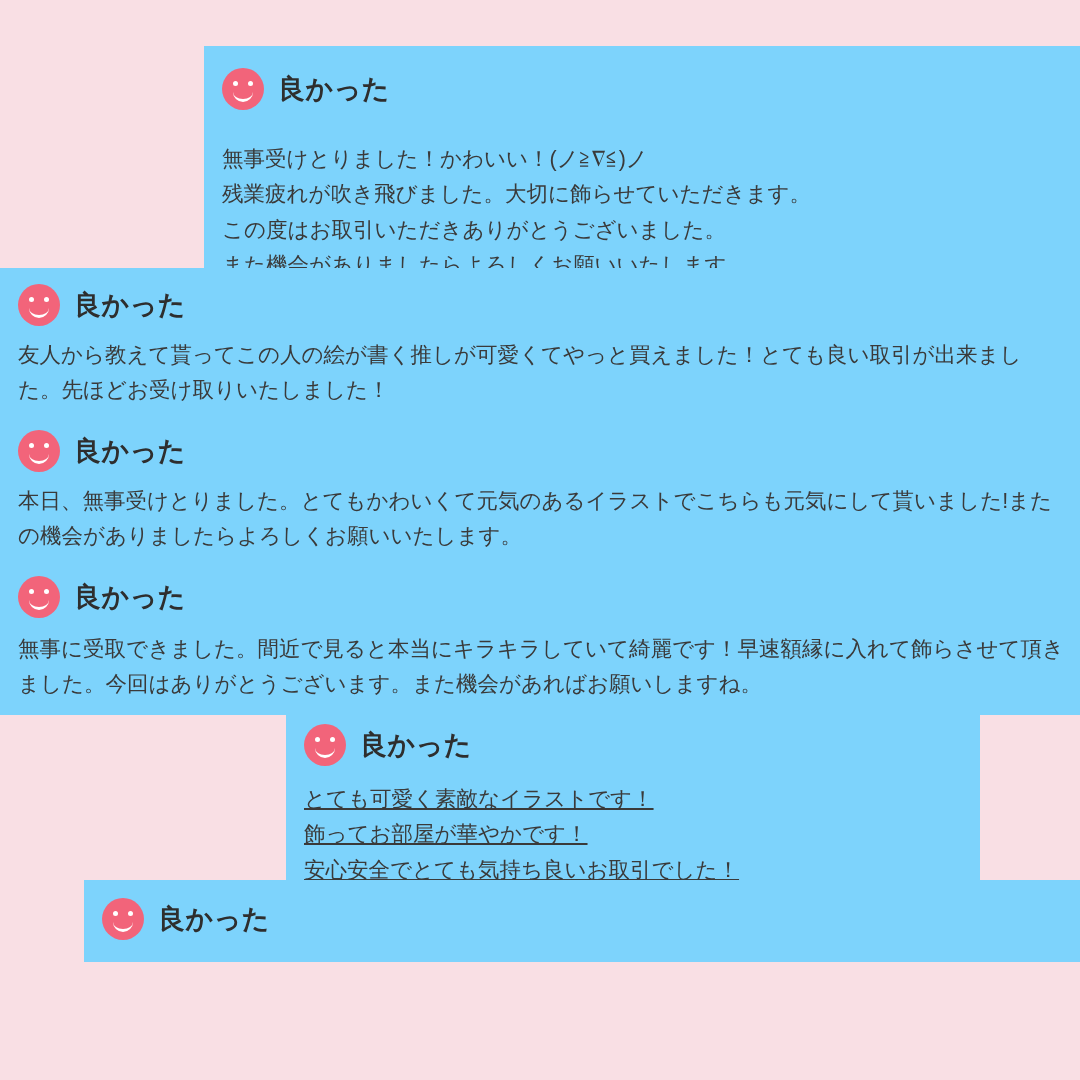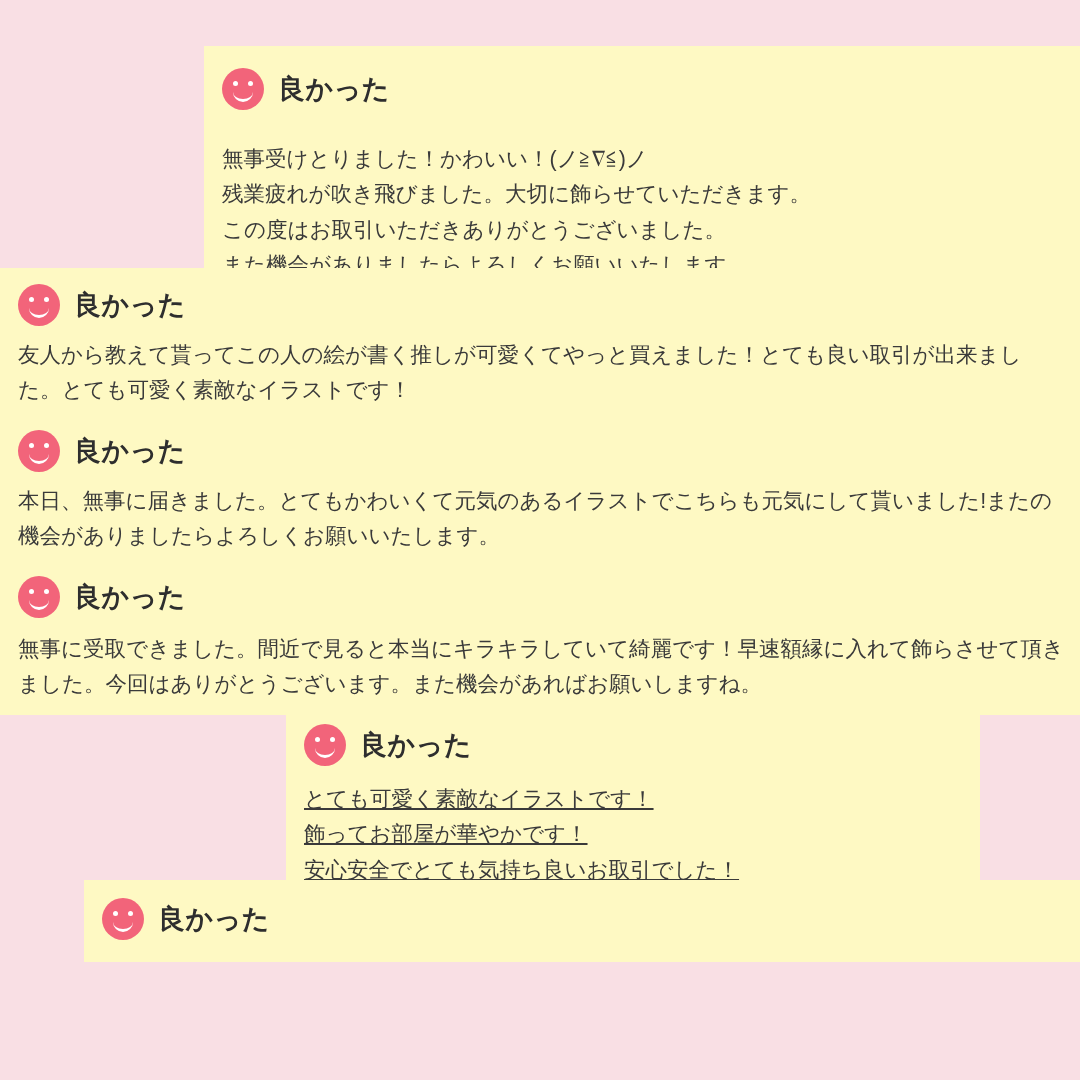--- a/index.html
+++ b/index.html
@@ -14,21 +14,21 @@
     overflow: hidden;
     position: relative;
   }
   .canvas {
     position: relative;
     width: 1080px;
     height: 1080px;
   }
   .review {
     position: absolute;
-    background: #fef9c3;
+    background: #7dd3fc;
     box-sizing: border-box;
   }
   .review-head {
     display: flex;
     align-items: center;
     gap: 14px;
   }
   .face {
     width: 42px;
     height: 42px;
@@ -110,33 +110,33 @@
 
   <div class="review" id="card-1">
     <div class="review-head">
       <div class="face">
         <span class="eye left"></span>
         <span class="eye right"></span>
         <span class="mouth"></span>
       </div>
       <div class="rating">良かった</div>
     </div>
-    <div class="body-text">友人から教えて貰ってこの人の絵が書く推しが可愛くてやっと買えました！とても良い取引が出来ました。とても可愛く素敵なイラストです！</div>
+    <div class="body-text">友人から教えて貰ってこの人の絵が書く推しが可愛くてやっと買えました！とても良い取引が出来ました。先ほどお受け取りいたしました！</div>
   </div>
 
   <div class="review" id="card-2">
     <div class="review-head">
       <div class="face">
         <span class="eye left"></span>
         <span class="eye right"></span>
         <span class="mouth"></span>
       </div>
       <div class="rating">良かった</div>
     </div>
-    <div class="body-text">本日、無事に届きました。とてもかわいくて元気のあるイラストでこちらも元気にして貰いました!またの機会がありましたらよろしくお願いいたします。</div>
+    <div class="body-text">本日、無事受けとりました。とてもかわいくて元気のあるイラストでこちらも元気にして貰いました!またの機会がありましたらよろしくお願いいたします。</div>
   </div>
 
   <div class="review" id="card-3">
     <div class="review-head">
       <div class="face">
         <span class="eye left"></span>
         <span class="eye right"></span>
         <span class="mouth"></span>
       </div>
       <div class="rating">良かった</div>

